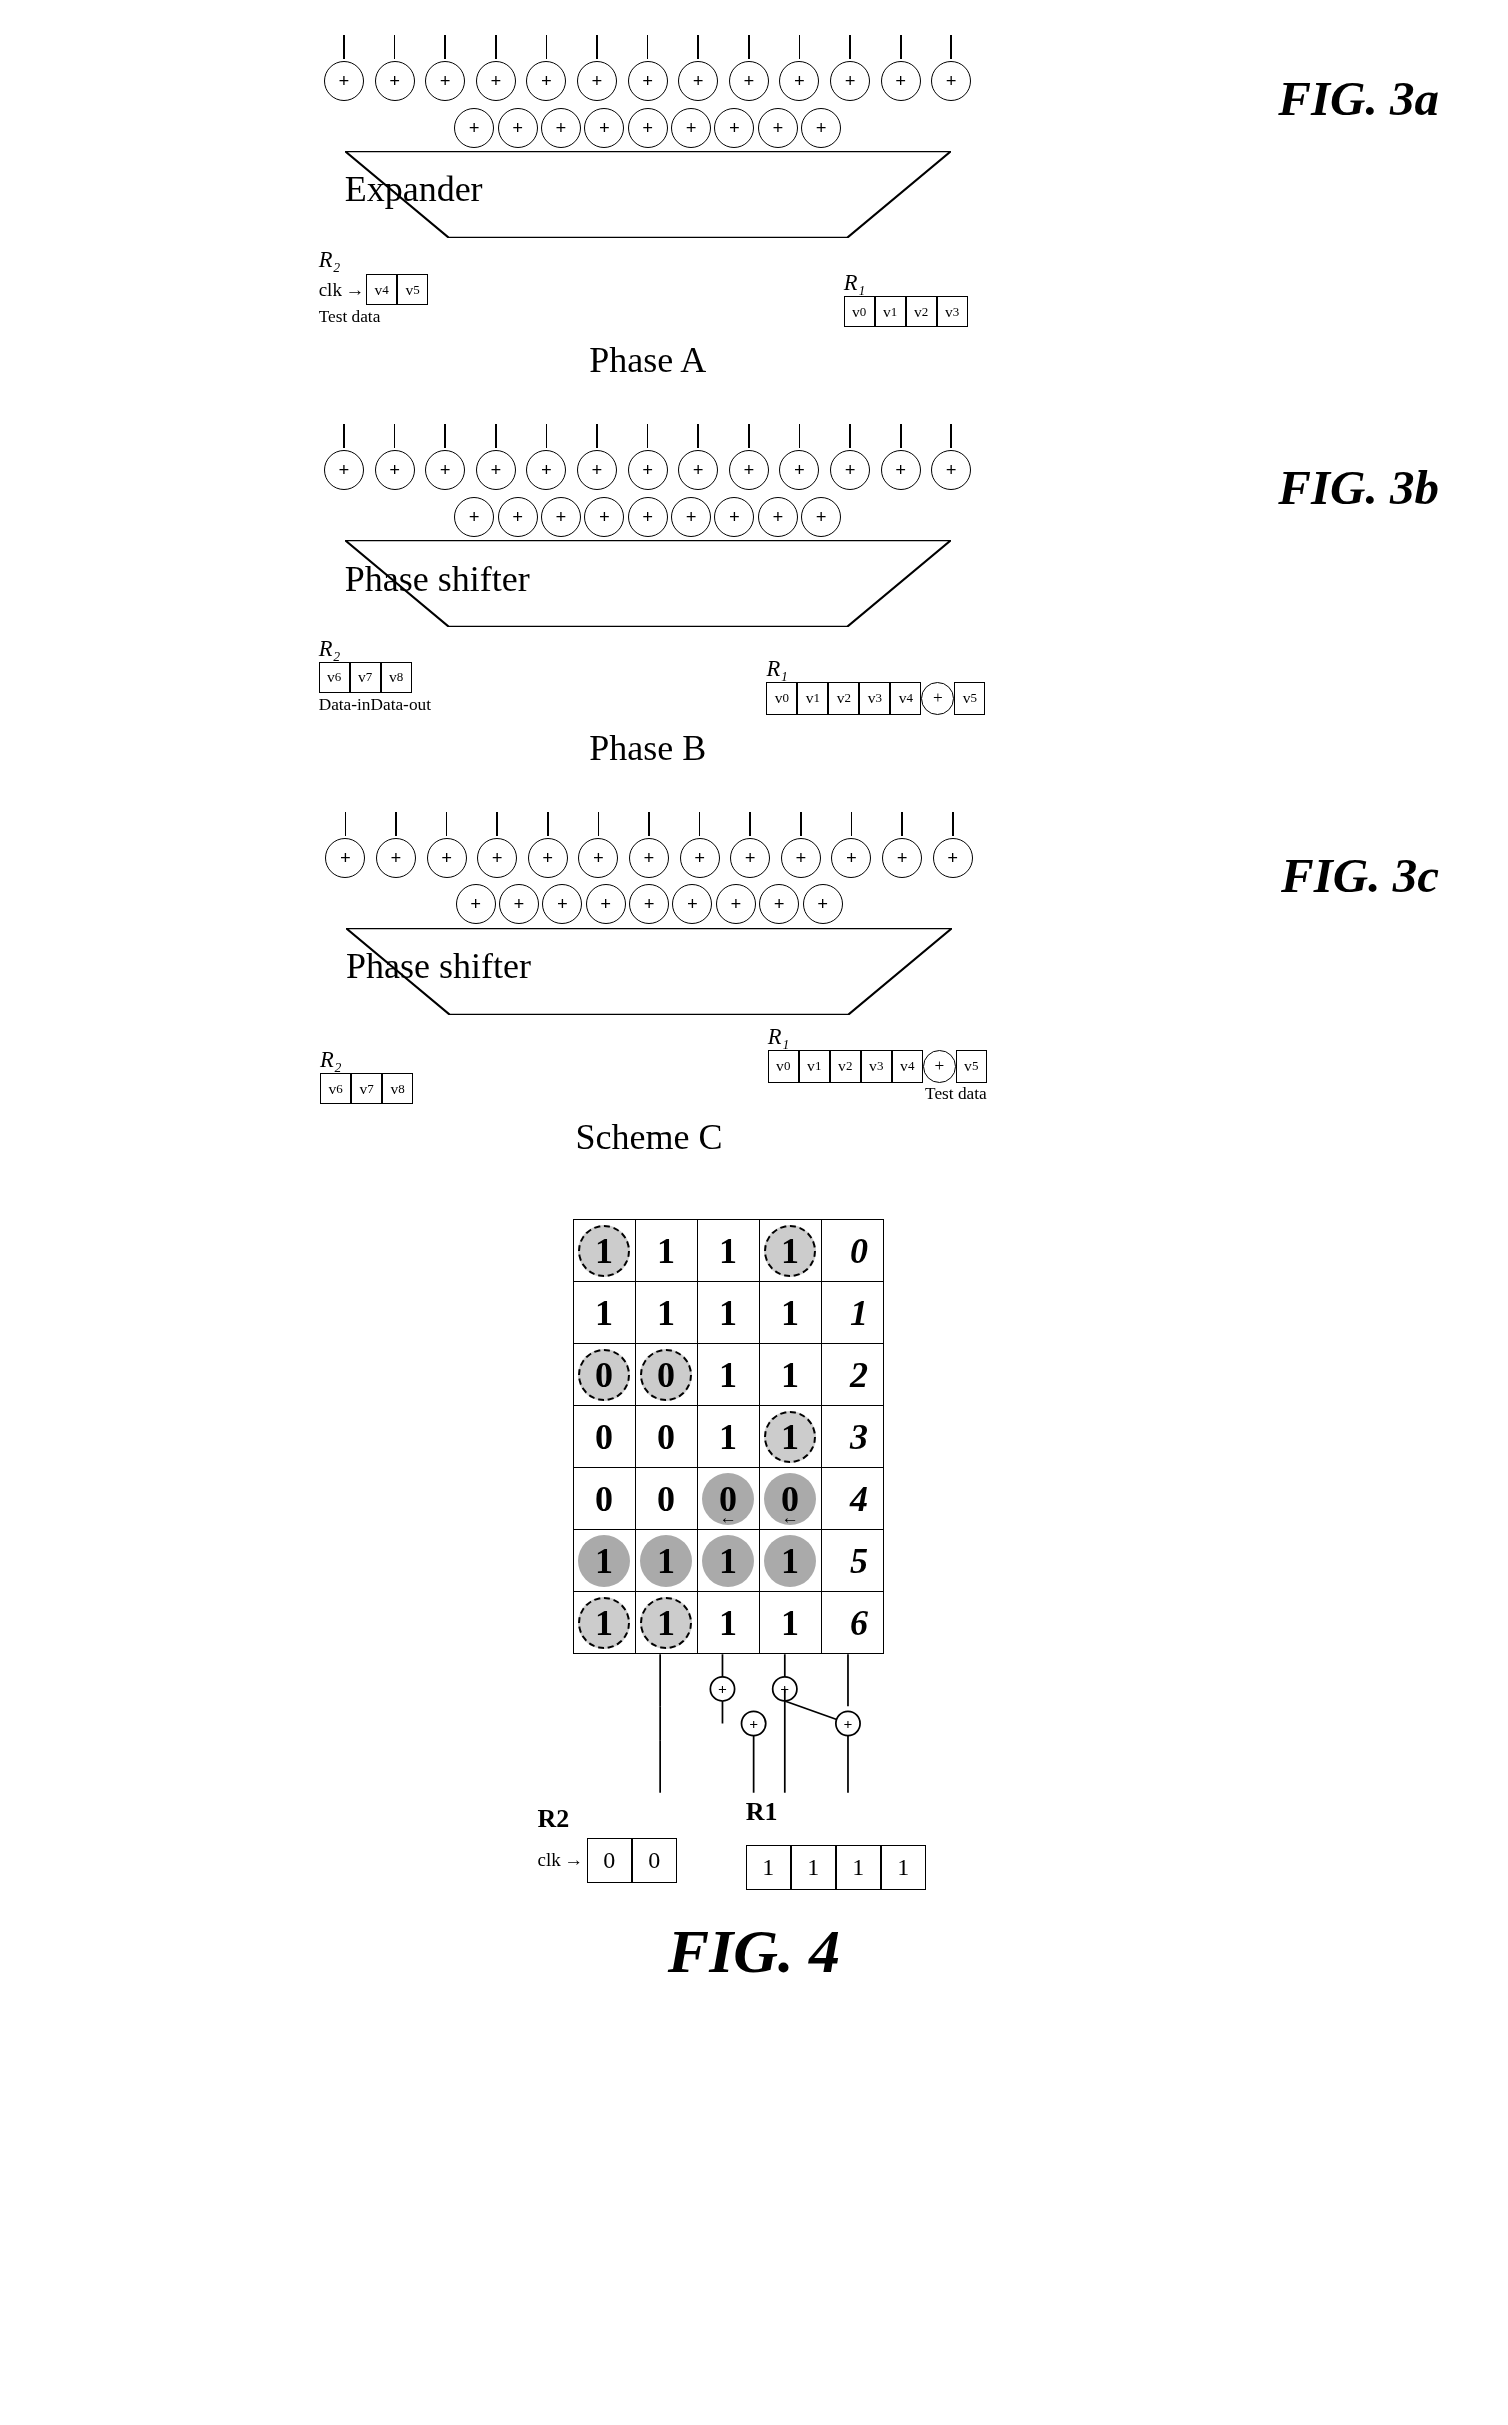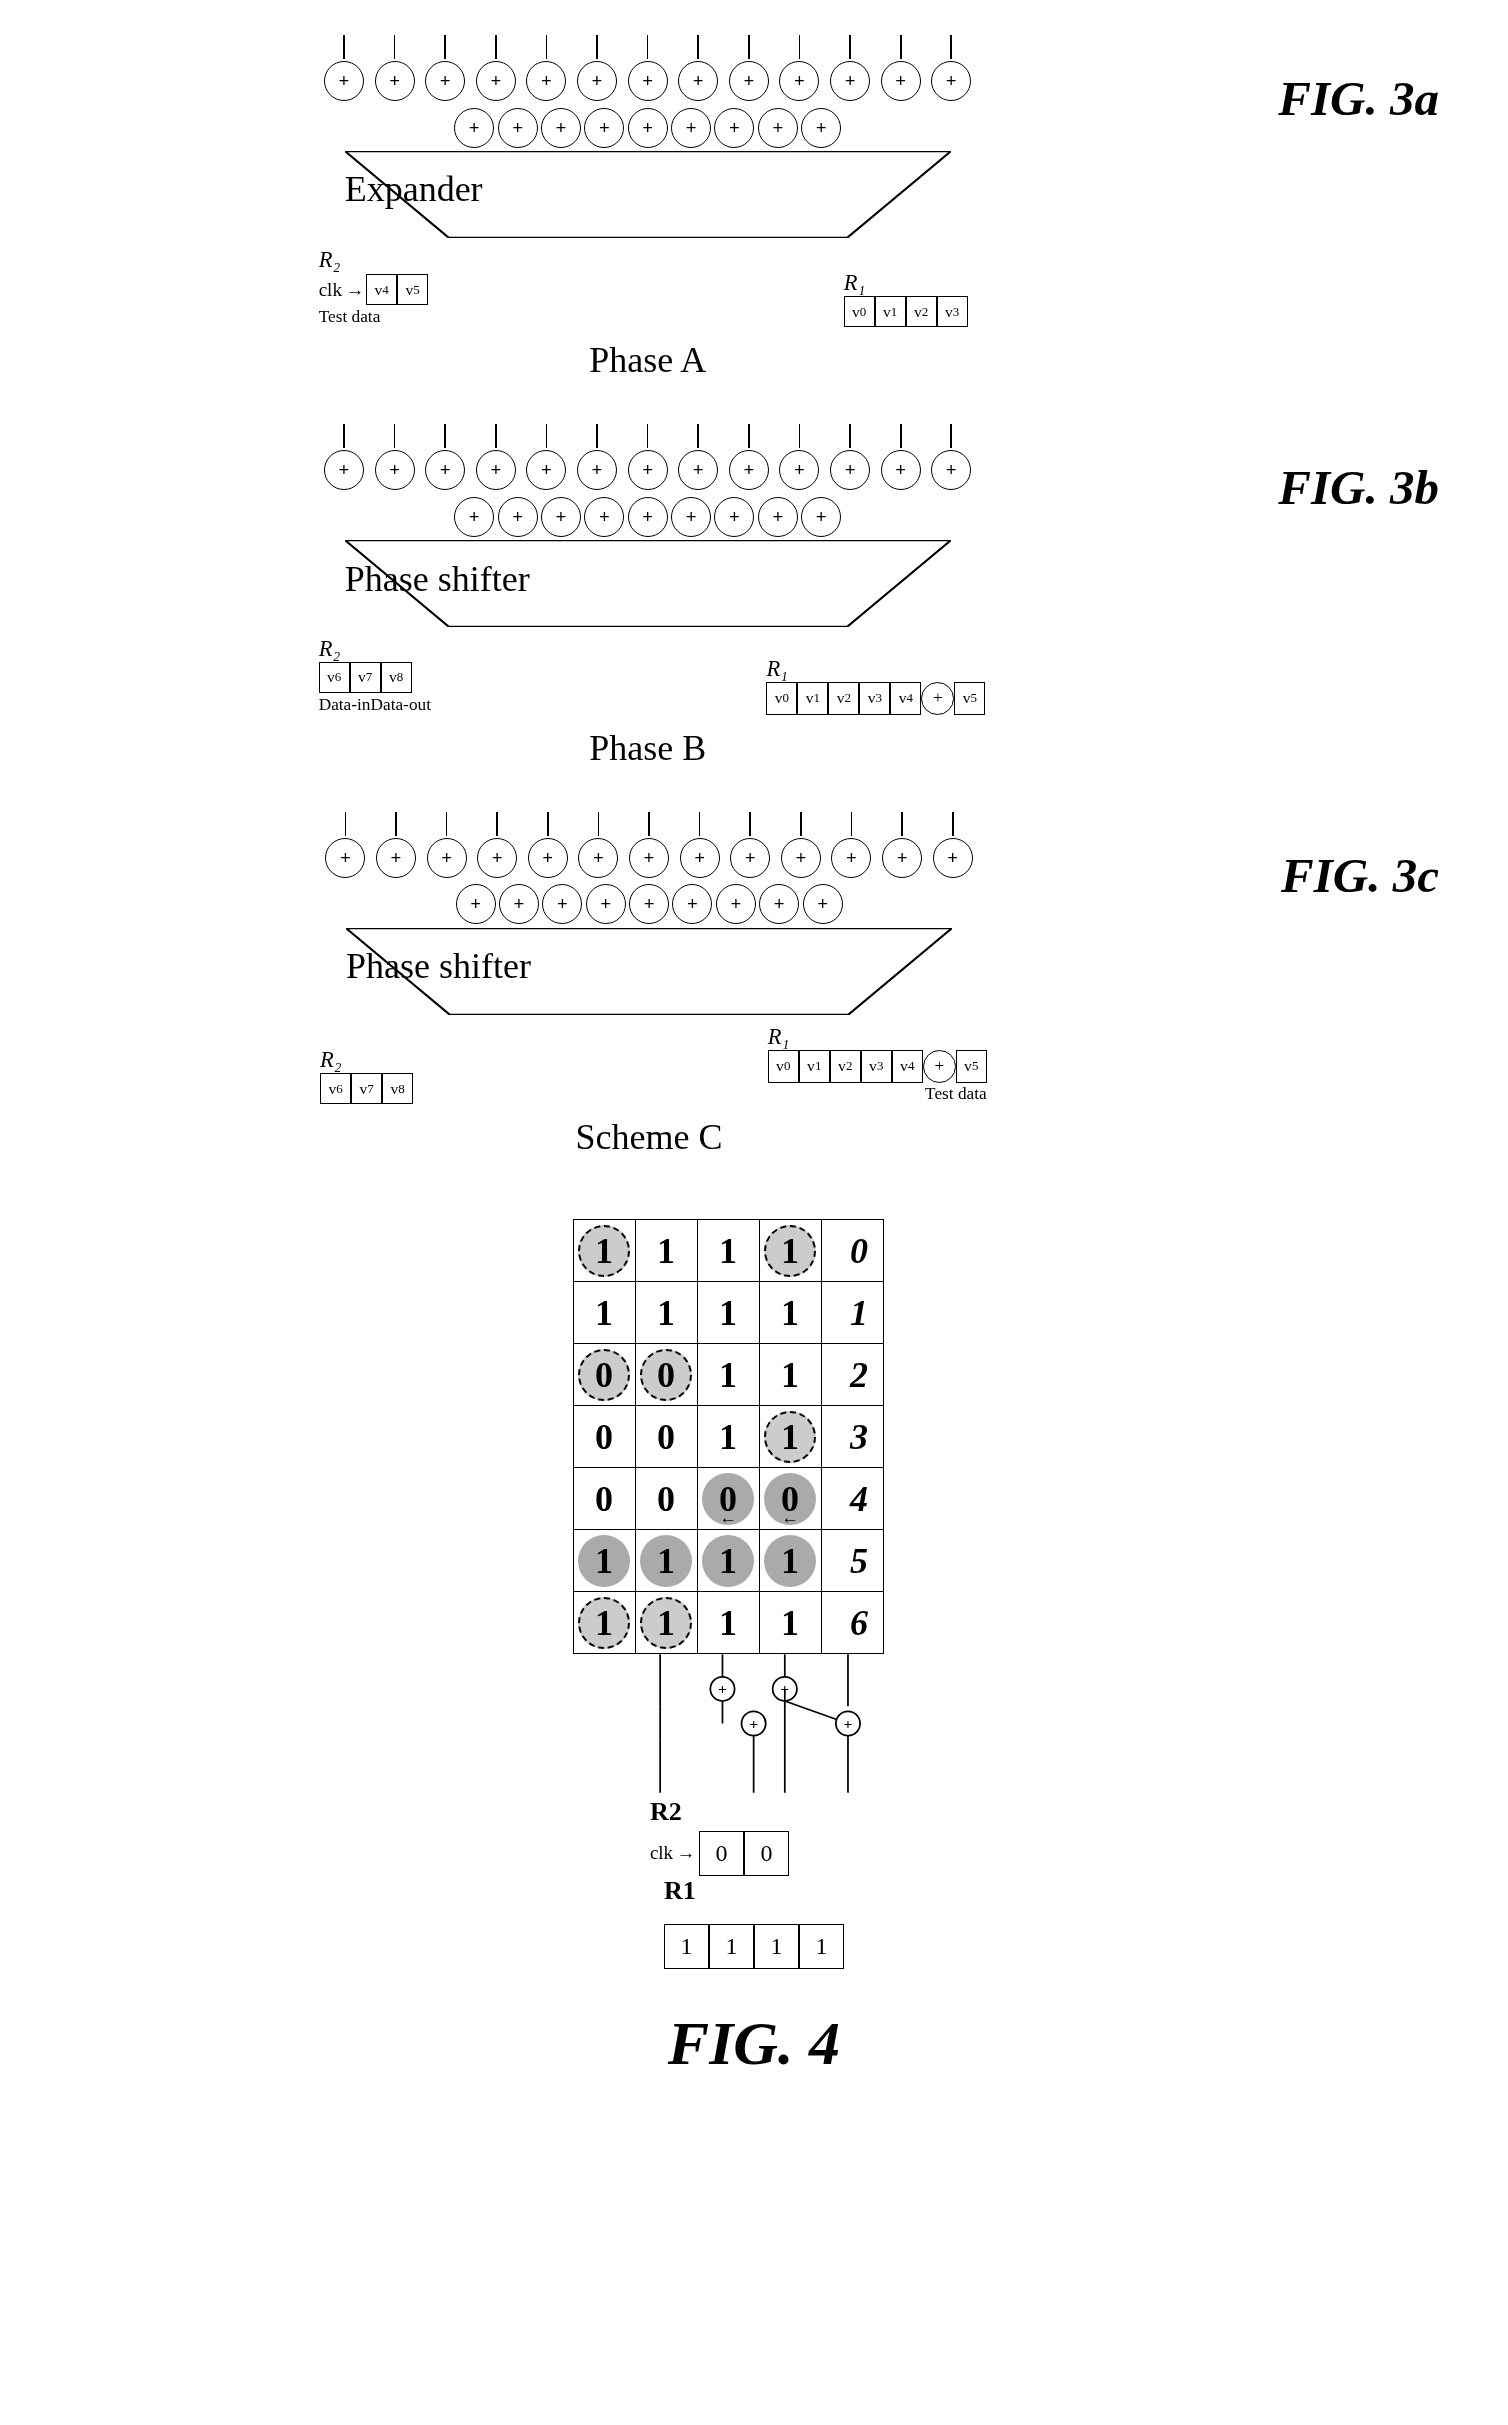--- a/index.html
+++ b/index.html
@@ -158,21 +158,21 @@
       padding-left: 14px;
       font-weight: normal;
       border: none;
       background: none;
     }
 
     .fig4-label {
       font-size: 62px;
       font-weight: bold;
       font-style: italic;
-      margin-top: 39px;
+      margin-top: 26px;
       text-align: center;
     }
 
   </style>
 </head>
 <body>
 
 <div class="page">
 
   <div class="fig-section">
@@ -537,21 +537,21 @@
             <circle cx="253" cy="80" r="14" fill="white" stroke="black" stroke-width="2"></circle>
             <text x="253" y="86" text-anchor="middle" font-size="18" font-weight="bold">+</text>
 
             <line x1="36" y1="100" x2="36" y2="160" stroke="black" stroke-width="2"></line>
             <line x1="144" y1="94" x2="144" y2="160" stroke="black" stroke-width="2"></line>
             <line x1="180" y1="40" x2="180" y2="160" stroke="black" stroke-width="2"></line>
             <line x1="253" y1="94" x2="253" y2="160" stroke="black" stroke-width="2"></line>
           </svg>
         </div>
 
-        <div style="display:flex;flex-direction:column;align-items:center;width:433px;margin-top:0;justify-content:flex-start;padding-left:0;">
+        <div style="display:flex;flex-direction:row;align-items:center;width:433px;margin-top:0;justify-content:flex-start;padding-left:0;">
 
           <div style="display:flex;flex-direction:column;align-items:flex-start;margin-right:69px;">
             <div style="font-size:26px;font-weight:bold;margin-bottom:3.5px;">R2</div>
             <div style="display:flex;flex-direction:row;align-items:center;">
               <span style="font-size:19px;margin-right:3.5px;">clk</span>
               <span style="font-size:19px;margin-right:3.5px;">→</span>
               <div class="reg-group">
                 <div class="reg-box" style="font-size:24px;width:45px;height:45px;">0</div>
                 <div class="reg-box" style="font-size:24px;width:45px;height:45px;">0</div>
               </div>

